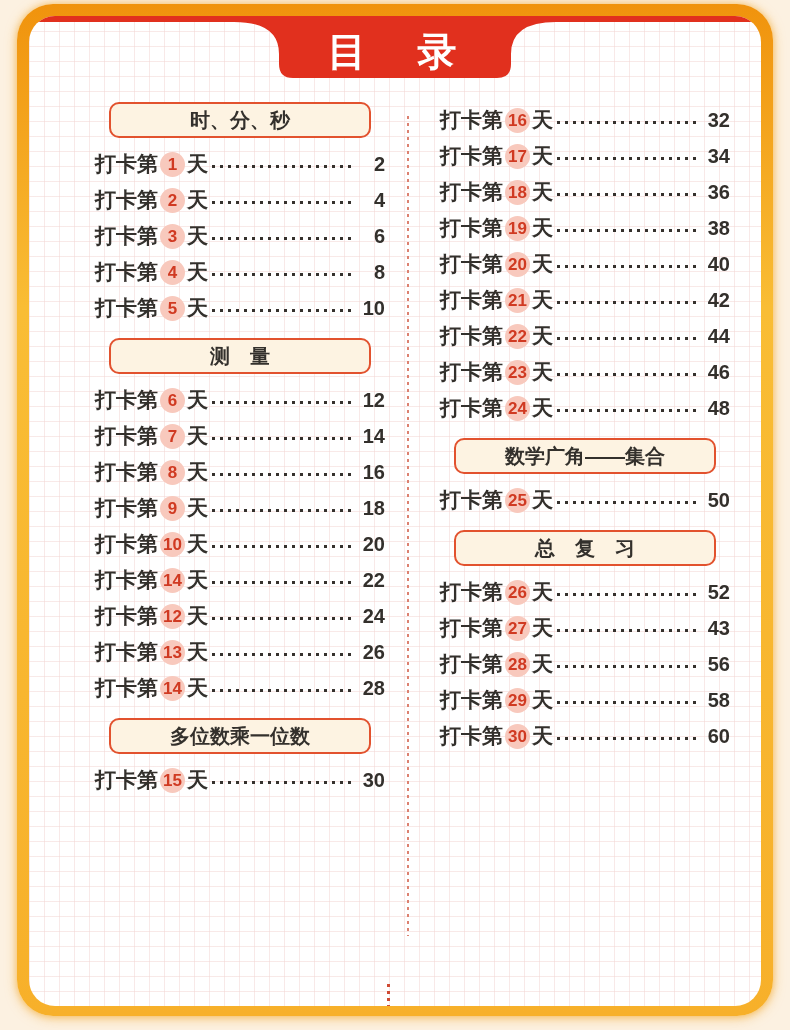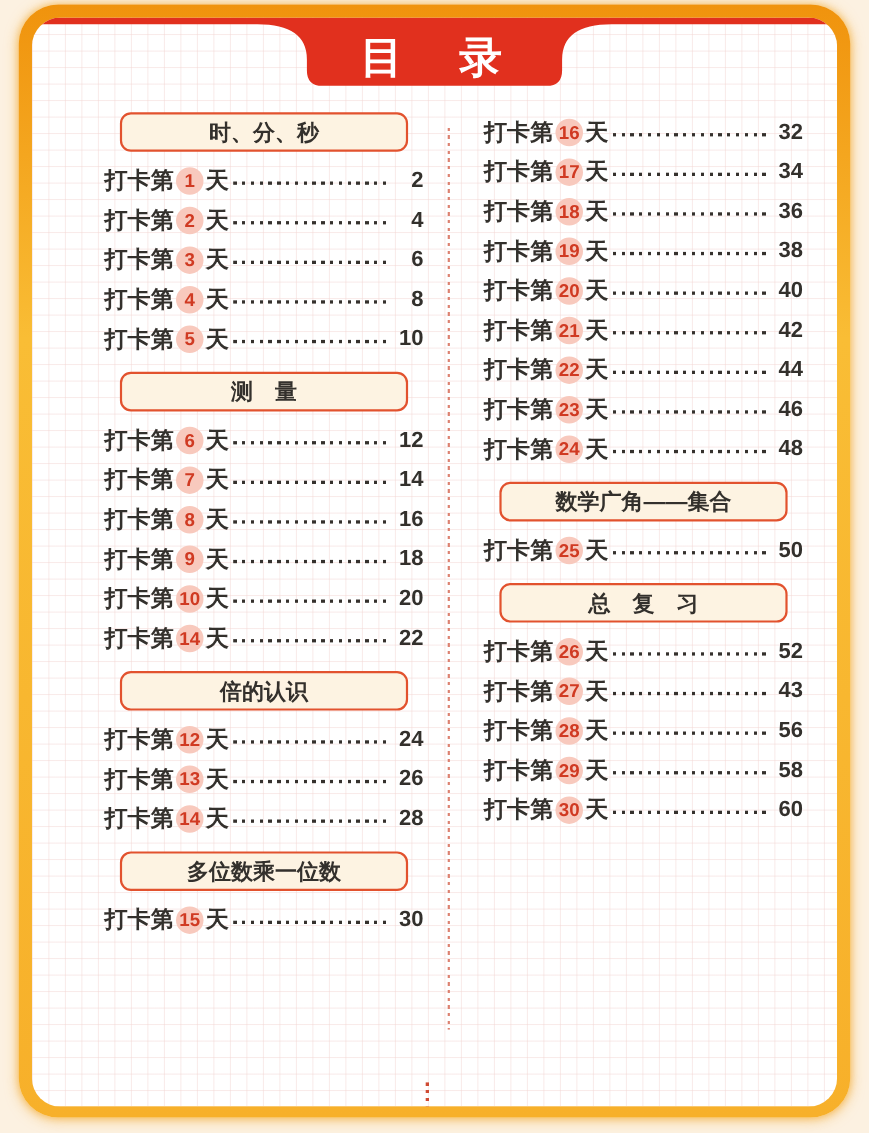--- a/index.html
+++ b/index.html
@@ -150,23 +150,20 @@
             <span class="dots"></span>
             <span class="pg">20</span>
           </div>
         <div class="row">
             <span>打卡第</span>
             <span class="badge">14</span>
             <span>天</span>
             <span class="dots"></span>
             <span class="pg">22</span>
           </div>
-        <div class="sec">
-            <span>倍的认识</span>
-          </div>
         <div class="row">
             <span>打卡第</span>
             <span class="badge">12</span>
             <span>天</span>
             <span class="dots"></span>
             <span class="pg">24</span>
           </div>
         <div class="row">
             <span>打卡第</span>
             <span class="badge">13</span>

